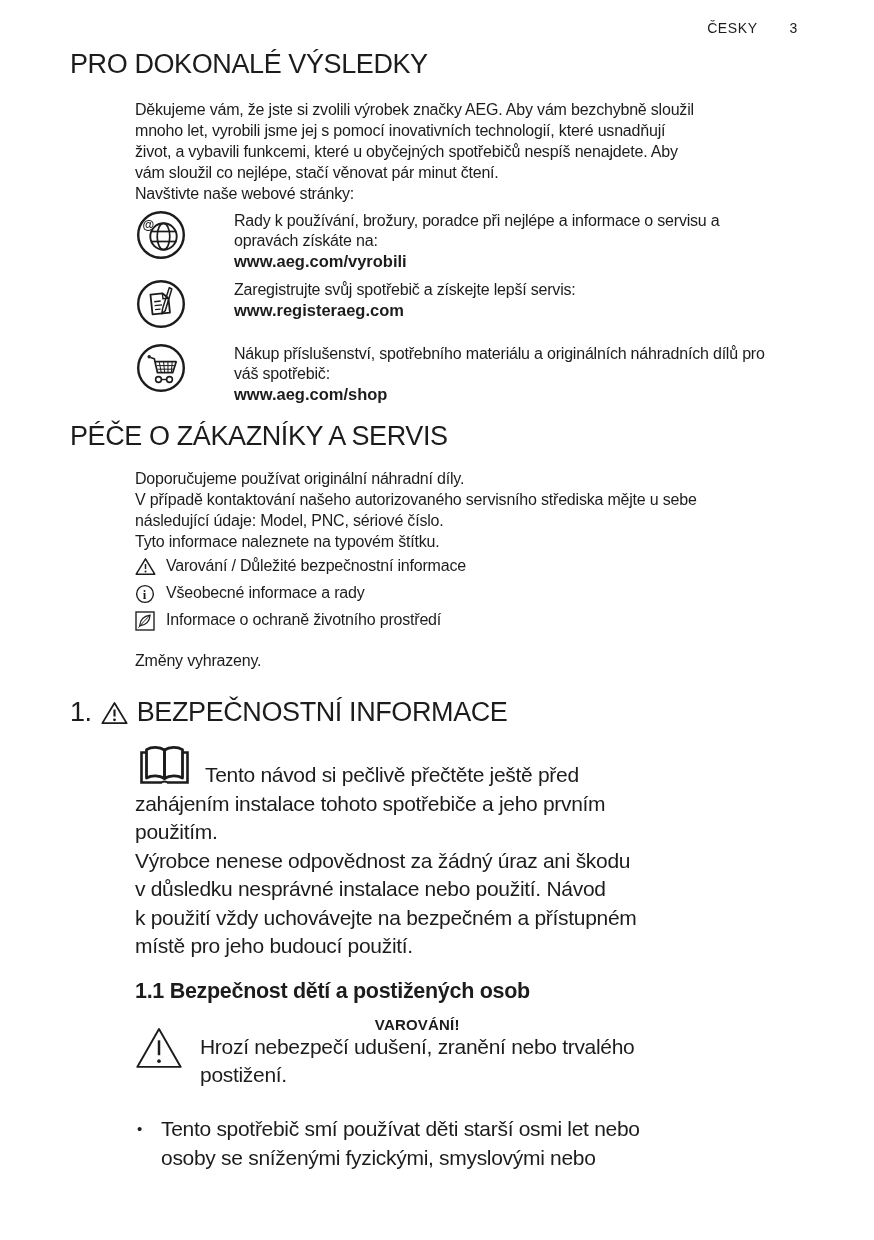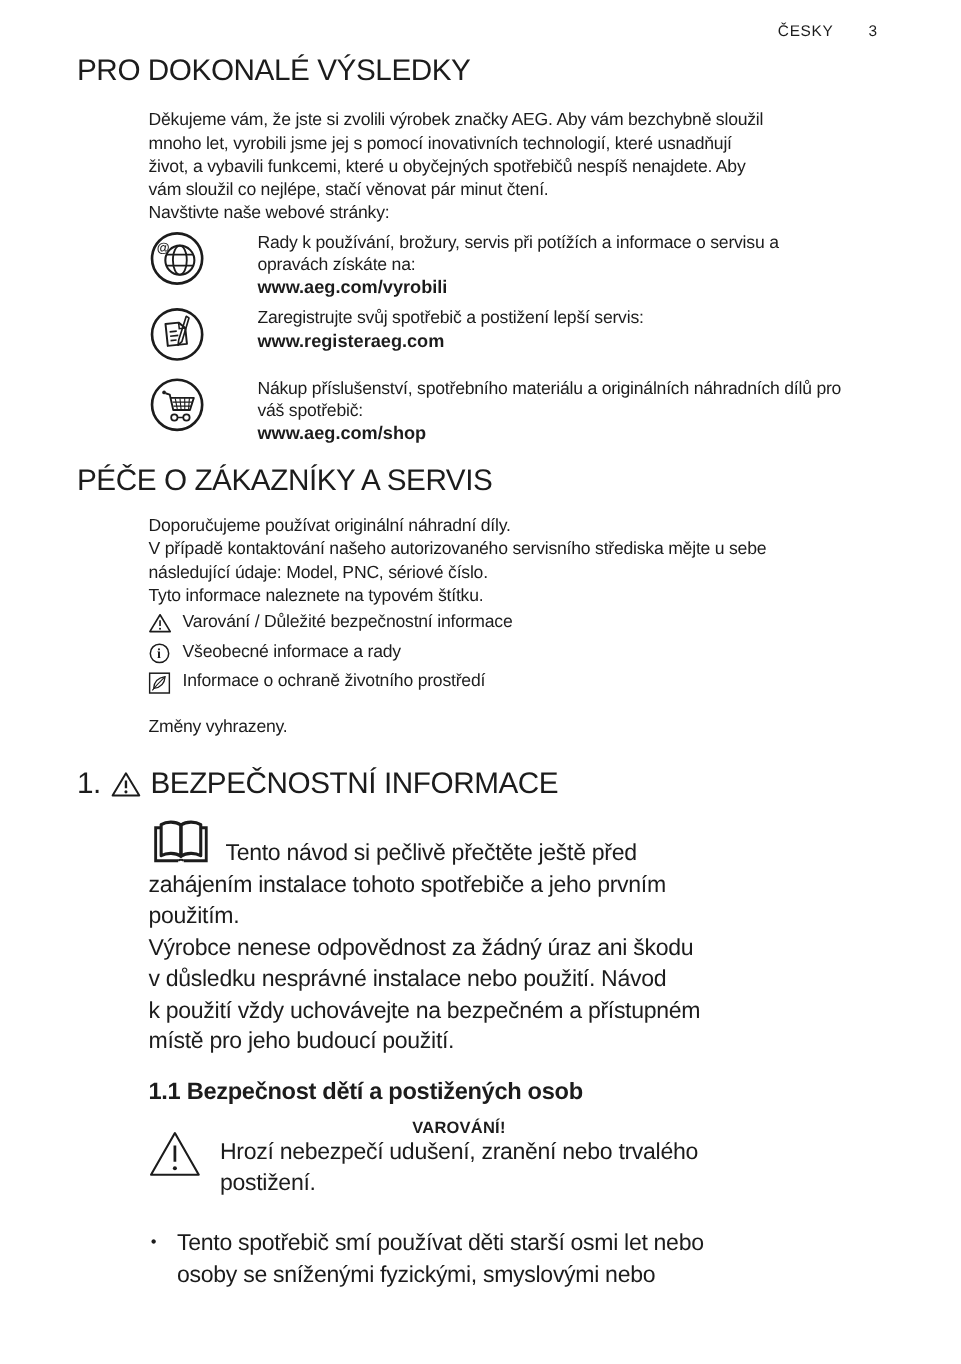--- a/index.html
+++ b/index.html
@@ -89,42 +89,42 @@
         <svg width="52" height="52" viewBox="0 0 52 52">
           <circle class="stroke" cx="26" cy="26" r="22.8" stroke-width="2.4"></circle>
           <circle class="stroke" cx="28.5" cy="27.5" r="13.2" stroke-width="1.9"></circle>
           <ellipse class="stroke" cx="28.5" cy="27.5" rx="6.3" ry="13.2" stroke-width="1.7"></ellipse>
           <line class="stroke" x1="16" y1="22.5" x2="41.3" y2="22.5" stroke-width="1.7"></line>
           <line class="stroke" x1="16" y1="32.5" x2="41.3" y2="32.5" stroke-width="1.7"></line>
           <text x="7.5" y="20" font-size="12" font-weight="bold" fill="#1c1c1c" font-family="Liberation Sans, sans-serif">@</text>
         </svg>
       </span>
       <div class="link-text">
-        <div class="link-desc">Rady k používání, brožury, servis při potížích a informace o servisu a
+        <div class="link-desc">Rady k používání, brožury, poradce při nejlépe a informace o servisu a
 opravách získáte na:</div>
         <div class="link-url">www.aeg.com/vyrobili</div>
       </div>
     </div>
 
     <div class="link-row">
       <span class="circle-icon">
         <svg width="52" height="52" viewBox="0 0 52 52">
           <circle class="stroke" cx="26" cy="26" r="22.8" stroke-width="2.4"></circle>
           <g transform="rotate(-6 26 26)">
             <path class="stroke" d="M16.5 15.5 h12 l5.5 5.5 v14.5 h-17.5 z" stroke-width="1.8" stroke-linejoin="round"></path>
             <path class="stroke" d="M28.5 15.5 v5.5 h5.5" stroke-width="1.4"></path>
             <line class="stroke" x1="19.5" y1="23" x2="26" y2="23" stroke-width="1.4"></line>
             <line class="stroke" x1="19.5" y1="27" x2="27" y2="27" stroke-width="1.4"></line>
             <line class="stroke" x1="19.5" y1="31" x2="25" y2="31" stroke-width="1.4"></line>
             <path class="stroke" d="M36 10.5 L27 31 l-1.2 4.8 3.8-2.8 L38.3 12.2 z" stroke-width="1.5" stroke-linejoin="round"></path>
           </g>
         </svg>
       </span>
       <div class="link-text">
-        <div class="link-desc">Zaregistrujte svůj spotřebič a postižení lepší servis:</div>
+        <div class="link-desc">Zaregistrujte svůj spotřebič a získejte lepší servis:</div>
         <div class="link-url">www.registeraeg.com</div>
       </div>
     </div>
 
     <div class="link-row" style="margin-top:11px">
       <span class="circle-icon">
         <svg width="52" height="52" viewBox="0 0 52 52">
           <circle class="stroke" cx="26" cy="26" r="22.8" stroke-width="2.4"></circle>
           <circle class="fill" cx="14.2" cy="14.8" r="1.7"></circle>
           <path class="stroke" d="M15.5 15.5 l3.8 1.2 3.2 14 h15.2 l3.5-11 h-20.5" stroke-width="1.7" stroke-linejoin="round"></path>

